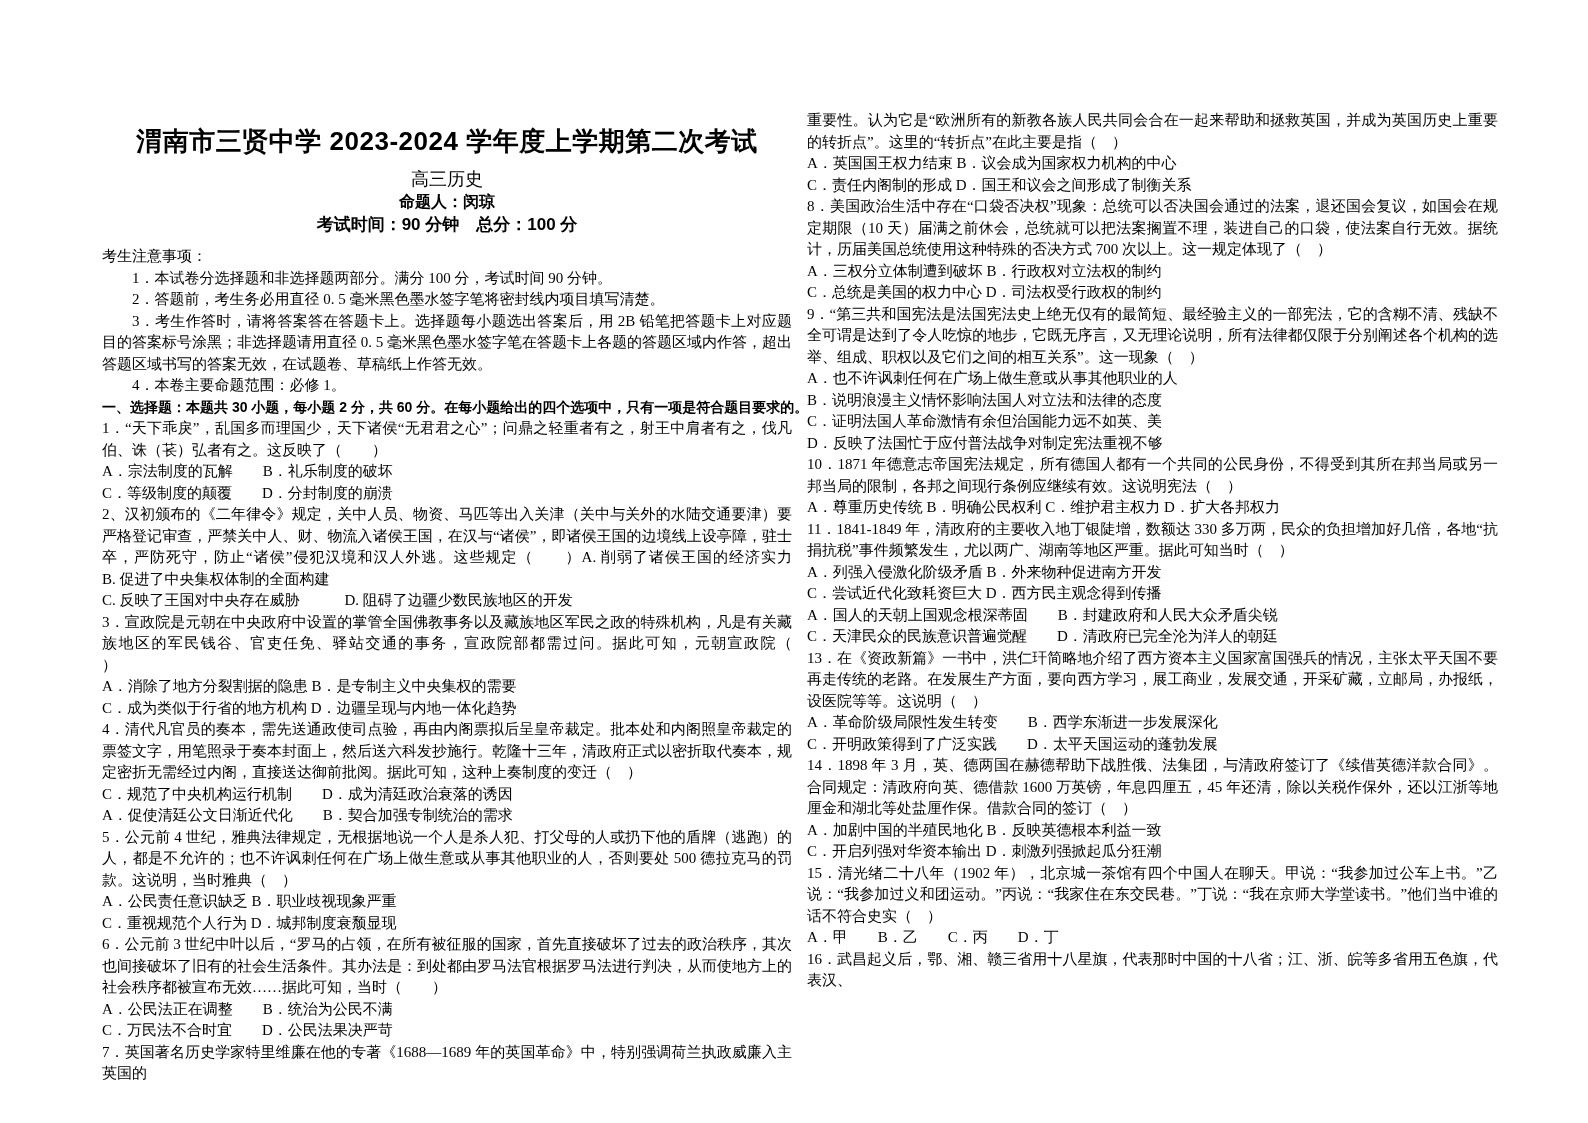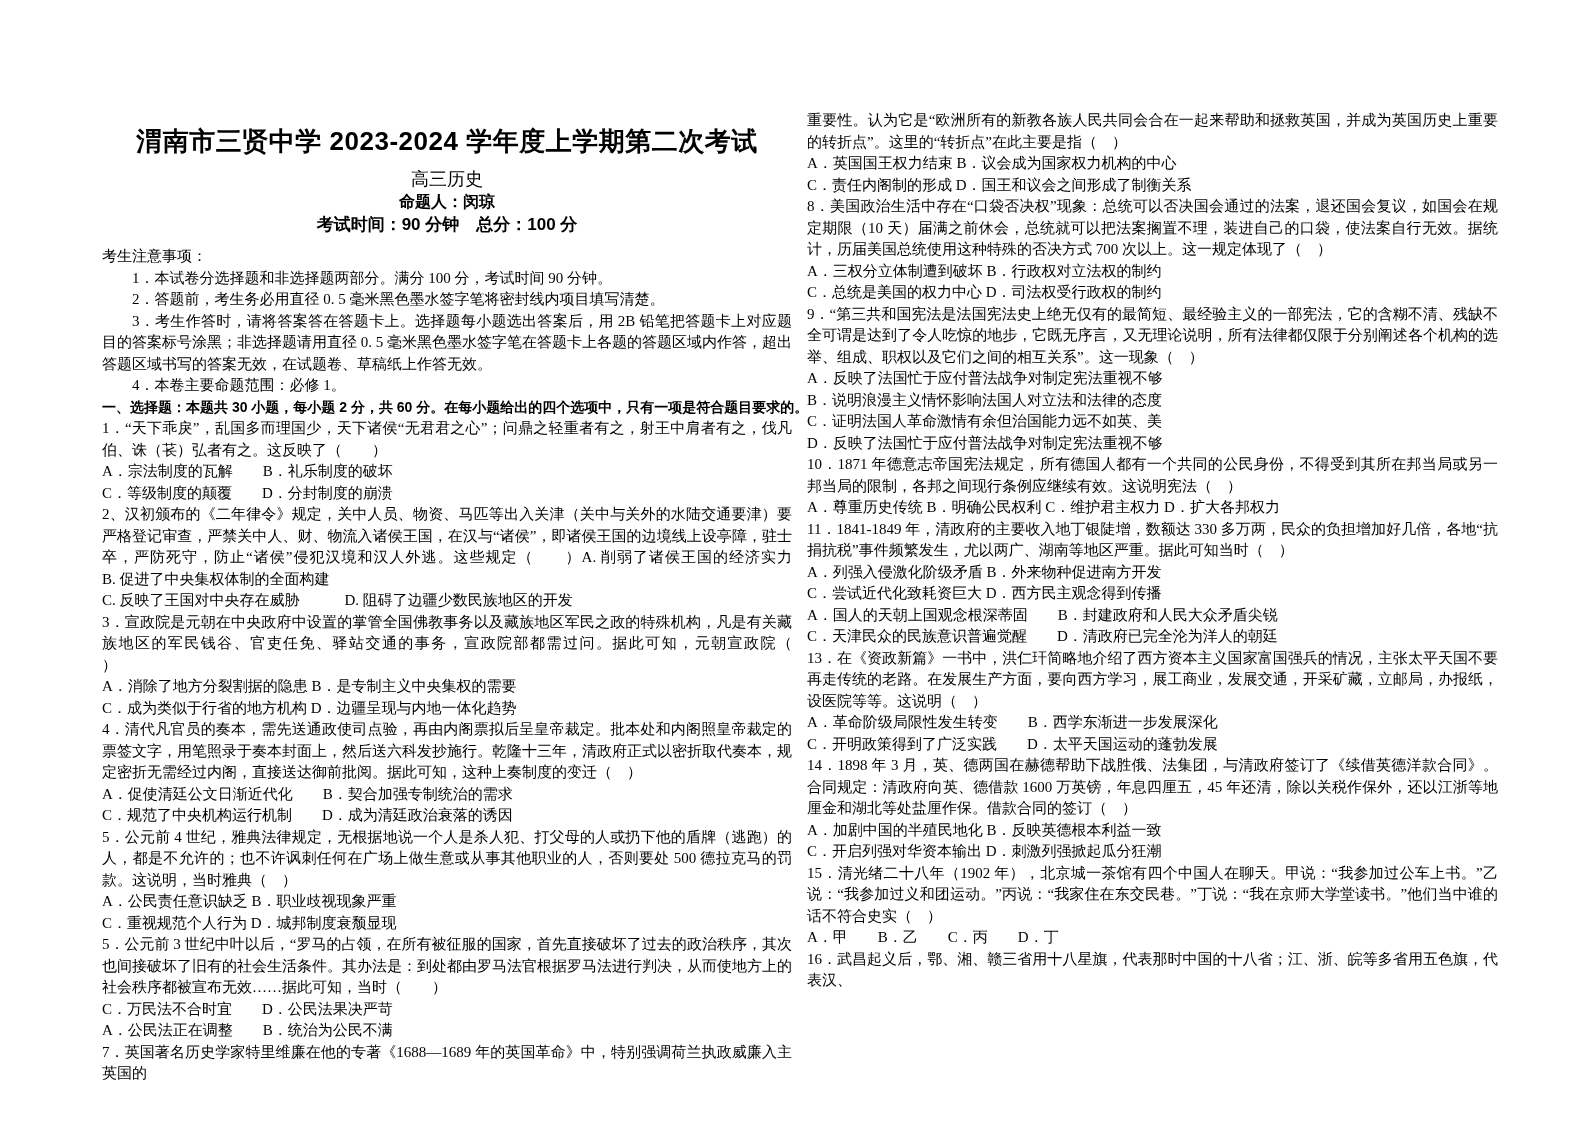--- a/index.html
+++ b/index.html
@@ -96,41 +96,41 @@
         <p class="blk heading">一、选择题：本题共 30 小题，每小题 2 分，共 60 分。在每小题给出的四个选项中，只有一项是符合题目要求的。</p>
         <p class="blk body">1．“天下乖戾”，乱国多而理国少，天下诸侯“无君君之心”；问鼎之轻重者有之，射王中肩者有之，伐凡伯、诛（苌）弘者有之。这反映了（　　）</p>
         <p class="blk body">A．宗法制度的瓦解　　B．礼乐制度的破坏</p>
         <p class="blk body">C．等级制度的颠覆　　D．分封制度的崩溃</p>
         <p class="blk body">2、汉初颁布的《二年律令》规定，关中人员、物资、马匹等出入关津（关中与关外的水陆交通要津）要严格登记审查，严禁关中人、财、物流入诸侯王国，在汉与“诸侯”，即诸侯王国的边境线上设亭障，驻士卒，严防死守，防止“诸侯”侵犯汉境和汉人外逃。这些规定（　　）A. 削弱了诸侯王国的经济实力　　　B. 促进了中央集权体制的全面构建</p>
         <p class="blk body">C. 反映了王国对中央存在威胁　　　D. 阻碍了边疆少数民族地区的开发</p>
         <p class="blk body">3．宣政院是元朝在中央政府中设置的掌管全国佛教事务以及藏族地区军民之政的特殊机构，凡是有关藏族地区的军民钱谷、官吏任免、驿站交通的事务，宣政院部都需过问。据此可知，元朝宣政院（　　　　）</p>
         <p class="blk body">A．消除了地方分裂割据的隐患 B．是专制主义中央集权的需要</p>
         <p class="blk body">C．成为类似于行省的地方机构 D．边疆呈现与内地一体化趋势</p>
         <p class="blk body">4．清代凡官员的奏本，需先送通政使司点验，再由内阁票拟后呈皇帝裁定。批本处和内阁照皇帝裁定的票签文字，用笔照录于奏本封面上，然后送六科发抄施行。乾隆十三年，清政府正式以密折取代奏本，规定密折无需经过内阁，直接送达御前批阅。据此可知，这种上奏制度的变迁（　）</p>
+        <p class="blk body">C．规范了中央机构运行机制　　D．成为清廷政治衰落的诱因</p>
         <p class="blk body">A．促使清廷公文日渐近代化　　B．契合加强专制统治的需求</p>
-        <p class="blk body">C．规范了中央机构运行机制　　D．成为清廷政治衰落的诱因</p>
         <p class="blk body">5．公元前 4 世纪，雅典法律规定，无根据地说一个人是杀人犯、打父母的人或扔下他的盾牌（逃跑）的人，都是不允许的；也不许讽刺任何在广场上做生意或从事其他职业的人，否则要处 500 德拉克马的罚款。这说明，当时雅典（　）</p>
         <p class="blk body">A．公民责任意识缺乏 B．职业歧视现象严重</p>
         <p class="blk body">C．重视规范个人行为 D．城邦制度衰颓显现</p>
-        <p class="blk body">5．公元前 3 世纪中叶以后，“罗马的占领，在所有被征服的国家，首先直接破坏了过去的政治秩序，其次也间接破坏了旧有的社会生活条件。其办法是：到处都由罗马法官根据罗马法进行判决，从而使地方上的社会秩序都被宣布无效……据此可知，当时（　　）</p>
+        <p class="blk body">6．公元前 3 世纪中叶以后，“罗马的占领，在所有被征服的国家，首先直接破坏了过去的政治秩序，其次也间接破坏了旧有的社会生活条件。其办法是：到处都由罗马法官根据罗马法进行判决，从而使地方上的社会秩序都被宣布无效……据此可知，当时（　　）</p>
+        <p class="blk body">A．公民法正在调整　　B．统治为公民不满</p>
         <p class="blk body">C．万民法不合时宜　　D．公民法果决严苛</p>
-        <p class="blk body">A．公民法正在调整　　B．统治为公民不满</p>
         <p class="blk body">7．英国著名历史学家特里维廉在他的专著《1688—1689 年的英国革命》中，特别强调荷兰执政威廉入主英国的</p>
       </div>
   </div>
   <div class="col-right">
     <div>
         <p class="blk body">重要性。认为它是“欧洲所有的新教各族人民共同会合在一起来帮助和拯救英国，并成为英国历史上重要的转折点”。这里的“转折点”在此主要是指（　）</p>
         <p class="blk body">A．英国国王权力结束 B．议会成为国家权力机构的中心</p>
         <p class="blk body">C．责任内阁制的形成 D．国王和议会之间形成了制衡关系</p>
         <p class="blk body">8．美国政治生活中存在“口袋否决权”现象：总统可以否决国会通过的法案，退还国会复议，如国会在规定期限（10 天）届满之前休会，总统就可以把法案搁置不理，装进自己的口袋，使法案自行无效。据统计，历届美国总统使用这种特殊的否决方式 700 次以上。这一规定体现了（　）</p>
         <p class="blk body">A．三权分立体制遭到破坏 B．行政权对立法权的制约</p>
         <p class="blk body">C．总统是美国的权力中心 D．司法权受行政权的制约</p>
         <p class="blk body">9．“第三共和国宪法是法国宪法史上绝无仅有的最简短、最经验主义的一部宪法，它的含糊不清、残缺不全可谓是达到了令人吃惊的地步，它既无序言，又无理论说明，所有法律都仅限于分别阐述各个机构的选举、组成、职权以及它们之间的相互关系”。这一现象（　）</p>
-        <p class="blk body">A．反映了法国忙于应付普法战争对制定宪法重视不够</p>
+        <p class="blk body">A．也不许讽刺任何在广场上做生意或从事其他职业的人</p>
         <p class="blk body">B．说明浪漫主义情怀影响法国人对立法和法律的态度</p>
         <p class="blk body">C．证明法国人革命激情有余但治国能力远不如英、美</p>
         <p class="blk body">D．反映了法国忙于应付普法战争对制定宪法重视不够</p>
         <p class="blk body">10．1871 年德意志帝国宪法规定，所有德国人都有一个共同的公民身份，不得受到其所在邦当局或另一邦当局的限制，各邦之间现行条例应继续有效。这说明宪法（　）</p>
         <p class="blk body">A．尊重历史传统 B．明确公民权利 C．维护君主权力 D．扩大各邦权力</p>
         <p class="blk body">11．1841-1849 年，清政府的主要收入地丁银陡增，数额达 330 多万两，民众的负担增加好几倍，各地“抗捐抗税”事件频繁发生，尤以两广、湖南等地区严重。据此可知当时（　）</p>
         <p class="blk body">A．列强入侵激化阶级矛盾 B．外来物种促进南方开发</p>
         <p class="blk body">C．尝试近代化致耗资巨大 D．西方民主观念得到传播</p>
         <p class="blk body">A．国人的天朝上国观念根深蒂固　　B．封建政府和人民大众矛盾尖锐</p>
         <p class="blk body">C．天津民众的民族意识普遍觉醒　　D．清政府已完全沦为洋人的朝廷</p>

